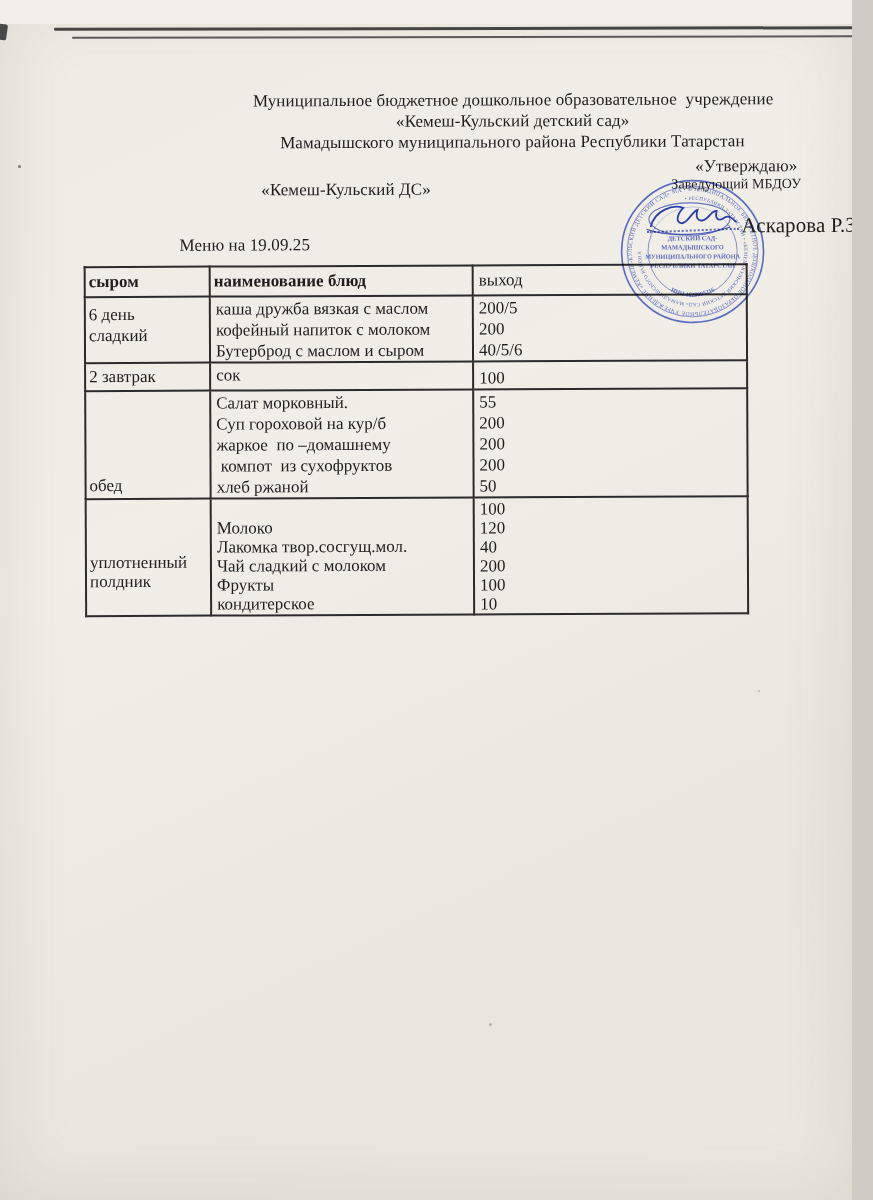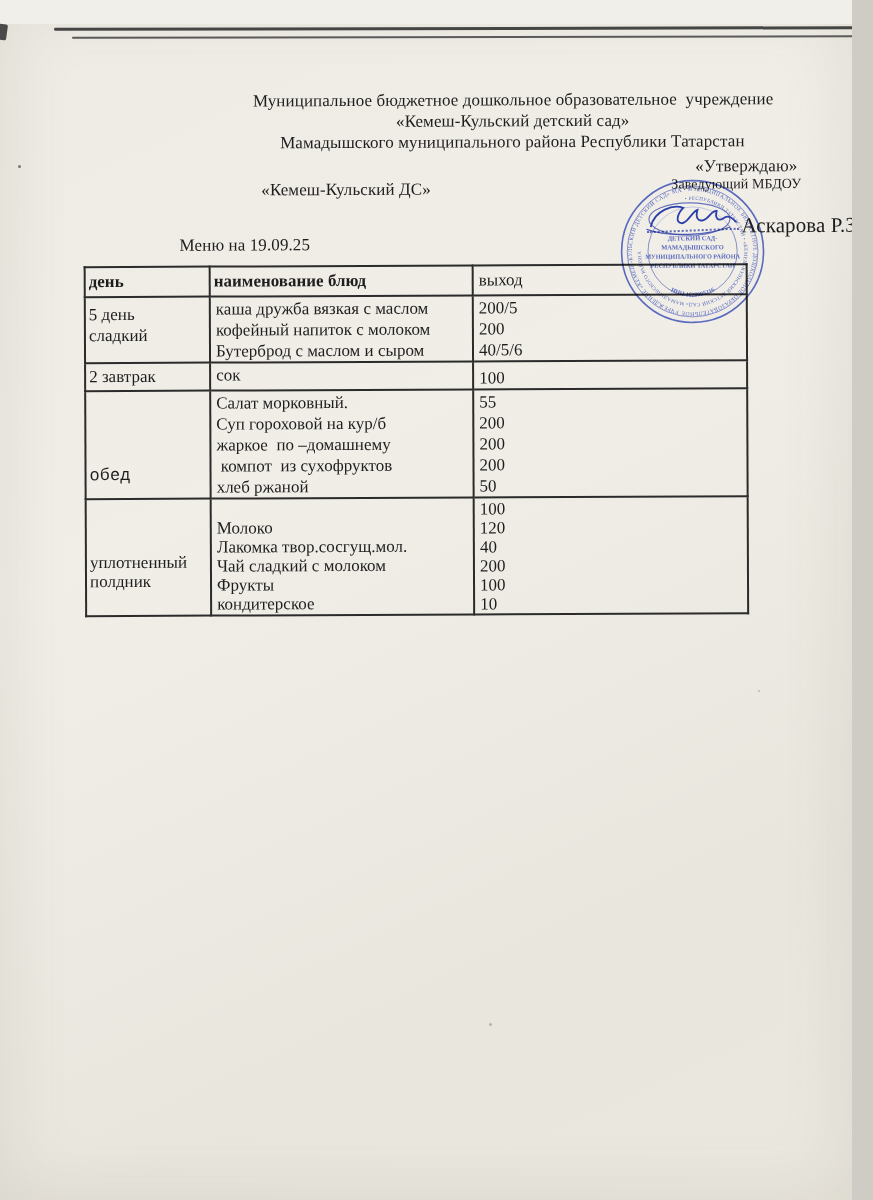--- a/index.html
+++ b/index.html
@@ -29,21 +29,21 @@
   .menu-table th { text-align:left; font-weight:bold; vertical-align:middle; padding:2px 0 3px 3px; }
   .menu-table th.normal { font-weight:normal; padding-left:5px; }
   tr.rh { height:30px; }
   tr.r1 { height:62px; }
   tr.r2 { height:26px; }
   tr.r3 { height:106px; }
   tr.r4 { height:114px; }
   td div { line-height:21px; white-space:pre-wrap; }
   td.day { padding:2px 2px 2px 3px; }
   tr.r1 td.day { padding-top:6px; }
-  tr.r3 td.day { vertical-align:bottom; padding-bottom:12px;font-family:Liberation Mono, monospace; }
+  tr.r3 td.day { vertical-align:bottom; padding-bottom:2px; }
   tr.r4 td.day { vertical-align:bottom; padding-bottom:24px; }
   td.dishes { padding:1px 2px 0 5px; }
   td.out { padding:1px 2px 0 5px; }
   tr.r2 td.out div { padding-top:4px; }
   tr.r4 td div { line-height:19px; }
   tr.r4 td.dishes { padding-top:19px; }
 
   .stamp { position:absolute; left:616px; top:178px; width:152px; height:152px; mix-blend-mode:multiply; }
   .sig-dots { position:absolute; left:646px; top:220px; width:92px; height:12px;
     border-bottom:2px dotted #2c3fa9; opacity:.75; transform:rotate(-2deg); }
@@ -73,28 +73,28 @@
     <div class="t" style="left:179px;top:236px;">Меню на 19.09.25</div>
 
     <table class="menu-table">
       <colgroup>
         <col style="width:125px">
           <col style="width:263px">
           <col style="width:274px">
       </colgroup>
       <tbody>
           <tr class="rh">
-        <th>день</th>
+        <th>сыром</th>
         <th>наименование блюд</th>
         <th class="normal">выход</th>
       </tr>
 
       <tr class="r1">
         <td class="day">
-          <div>5 день</div>
+          <div>6 день</div>
           <div>сладкий</div>
         </td>
         <td class="dishes">
           <div>каша дружба вязкая с маслом</div>
           <div>кофейный напиток с молоком</div>
           <div>Бутерброд с маслом и сыром</div>
         </td>
         <td class="out">
           <div>200/5</div>
           <div>200</div>

